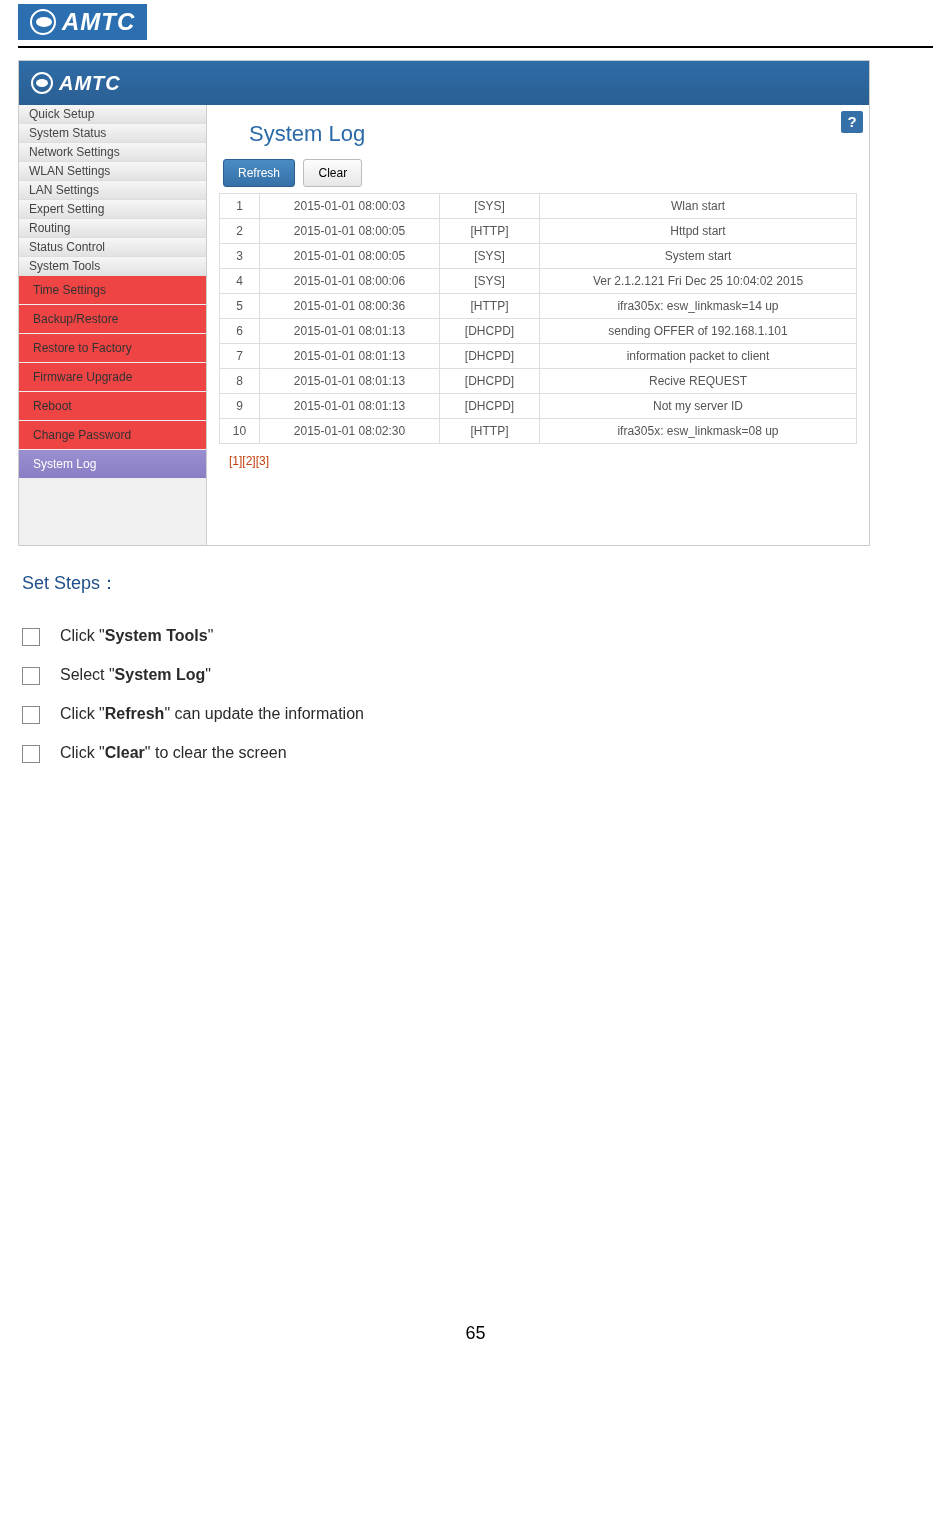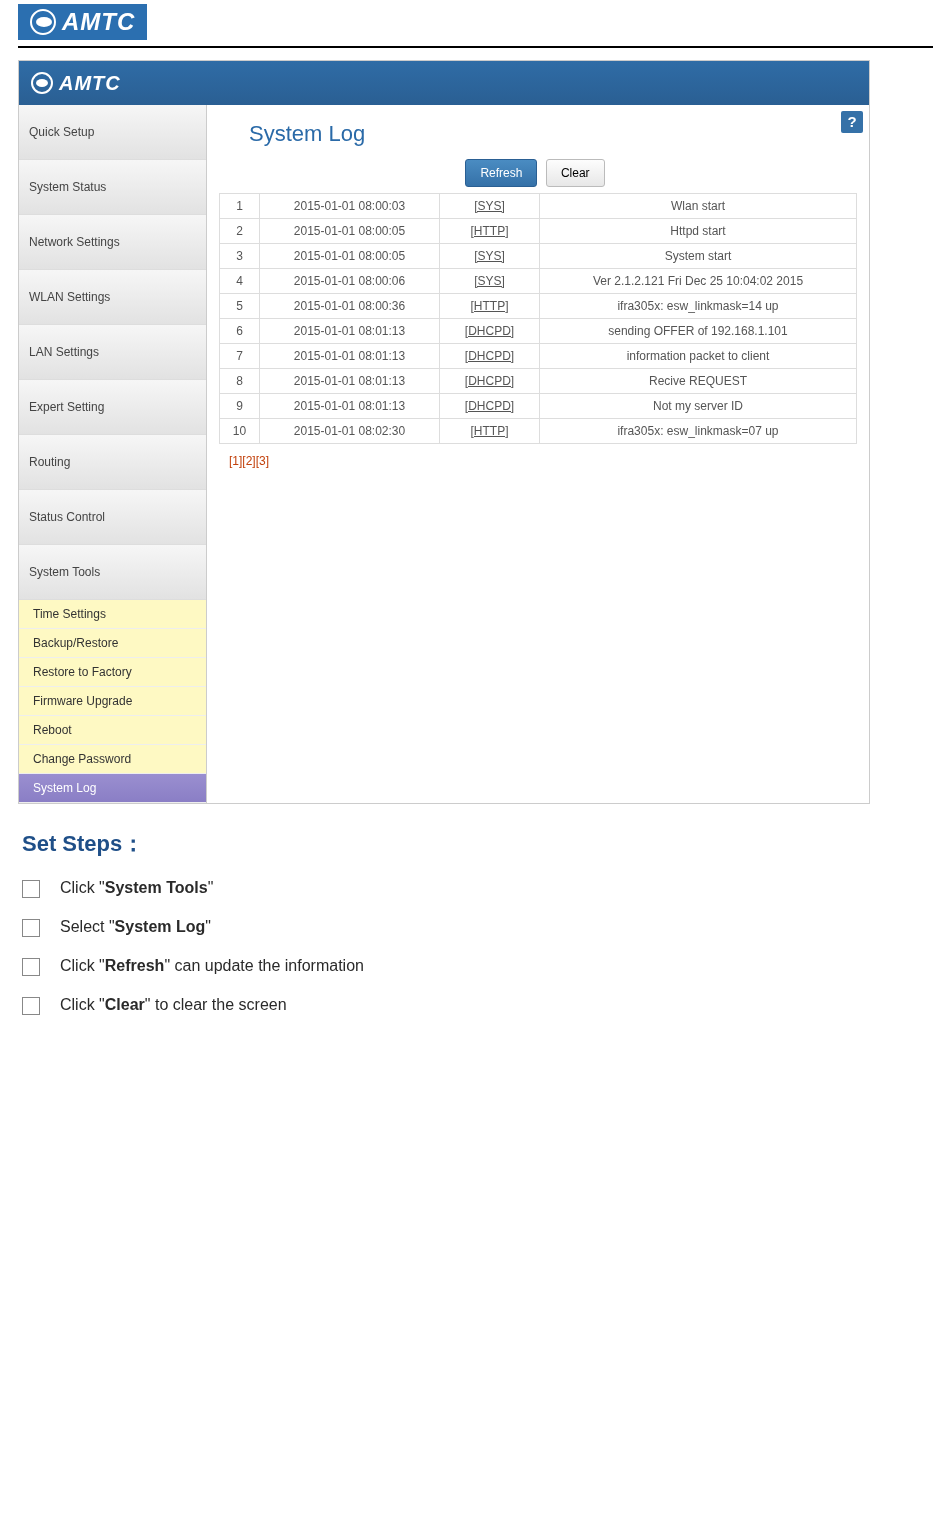--- a/index.html
+++ b/index.html
@@ -69,29 +69,29 @@
     background: #eee;
     min-height: 440px;
   }
   .sidebar {
     width: 188px;
     background: #f0f0f0;
     border-right: 1px solid #ccc;
     font-size: 12px;
   }
   .side-item {
-    padding: 20px 10px;
+    padding: 2px 10px;
     border-bottom: 1px solid #ddd;
     background: linear-gradient(#f6f6f6,#e2e2e2);
     color: #444;
     cursor: pointer;
   }
   .side-sub {
     padding: 7px 14px;
-    background: #fef9c3;
+    background: #ef4444;
     color: #333;
     border-bottom: 1px solid #eee;
     cursor: pointer;
   }
   .side-sub.active {
     background: linear-gradient(#9a8fd0,#8a7ec5);
     color: #fff;
   }
 
   .main-panel {
@@ -112,21 +112,21 @@
     font-size: 15px;
     border-radius: 2px;
     cursor: pointer;
   }
   .panel-title {
     color: #2a6aa8;
     font-size: 22px;
     margin: 8px 0 12px 30px;
   }
   .btn-row {
-    text-align: center;
+    text-align: left;
     margin: 0 10px 6px 0;
   }
   .btn {
     display: inline-block;
     padding: 6px 14px;
     font-size: 12px;
     border: 1px solid #bbb;
     background: linear-gradient(#fdfdfd,#e7e7e7);
     margin-left: 4px;
     border-radius: 3px;
@@ -143,36 +143,36 @@
     font-size: 12px;
   }
   .log-table td {
     border: 1px solid #ddd;
     padding: 5px 8px;
     text-align: center;
     color: #555;
   }
   .log-table td:nth-child(1){ width:40px; }
   .log-table td:nth-child(2){ width:180px; }
-  .log-table td:nth-child(3){ width:100px;text-decoration:underline; }
+  .log-table td:nth-child(3){ width:100px; }
   .pager {
     margin: 10px 0 0 10px;
     font-size: 12px;
     color: #c2410c;
   }
   .pager span { cursor:pointer; }
 
   .doc-content {
     margin: 25px 22px 0 22px;
   }
   .set-steps {
     color: #1f4f88;
-    font-weight: bold;
-    font-size: 22px;
-    margin-bottom: 20px;
+    font-weight: normal;
+    font-size: 18px;
+    margin-bottom: 32px;
   }
   .step-line {
     display: flex;
     align-items: flex-start;
     margin-bottom: 20px;
     font-size: 16px;
     color: #2a2a2a;
   }
   .step-box {
     width: 18px; height: 18px;
@@ -286,21 +286,21 @@
           <tr>
             <td>9</td>
             <td>2015-01-01 08:01:13</td>
             <td>[DHCPD]</td>
             <td>Not my server ID</td>
           </tr>
           <tr>
             <td>10</td>
             <td>2015-01-01 08:02:30</td>
             <td>[HTTP]</td>
-            <td>ifra305x: esw_linkmask=07 up</td>
+            <td>ifra305x: esw_linkmask=08 up</td>
           </tr>
         </tbody>
       </table>
       <div class="pager">
         <span>[1]</span><span>[2]</span><span>[3]</span>
       </div>
     </div>
   </div>
 </div>
 

